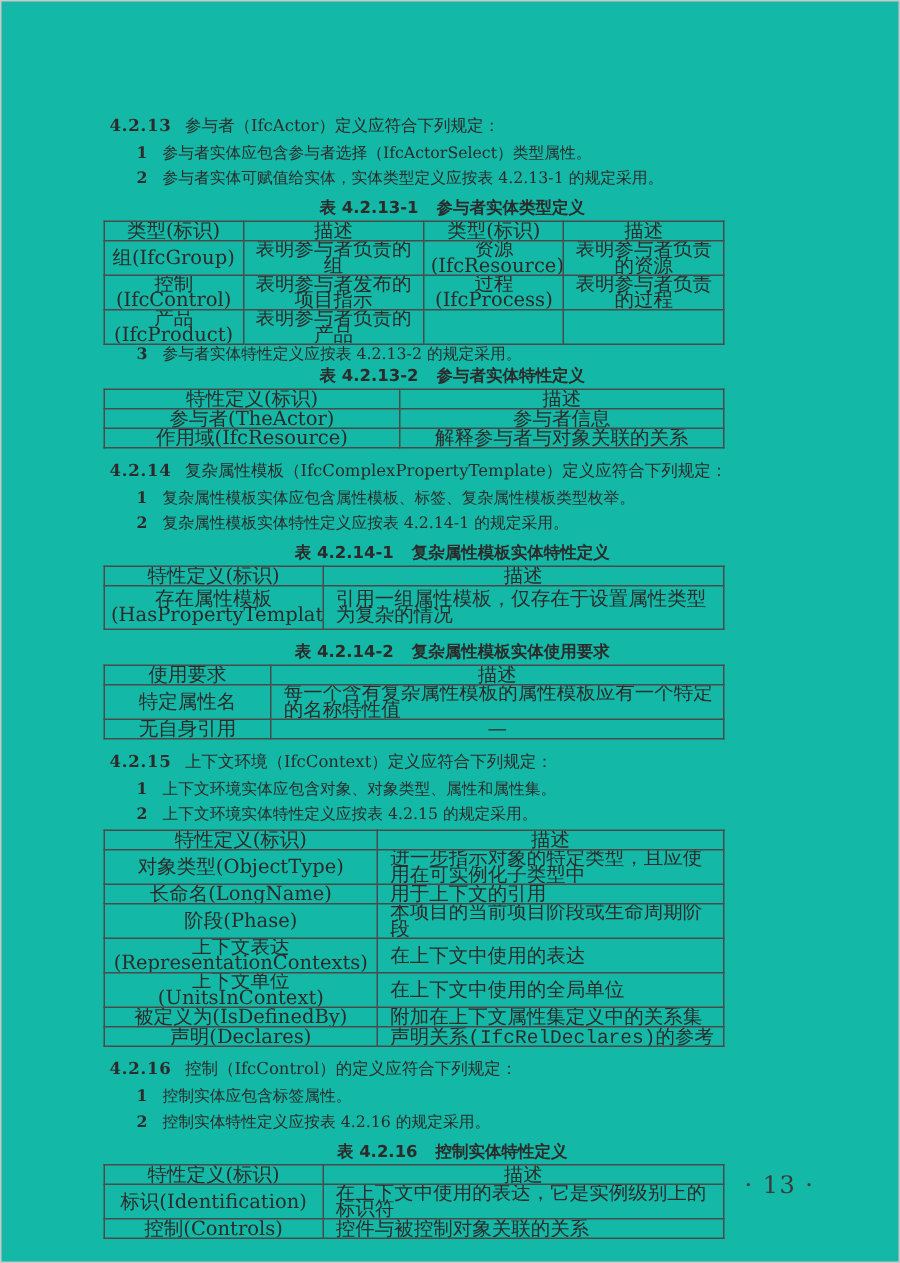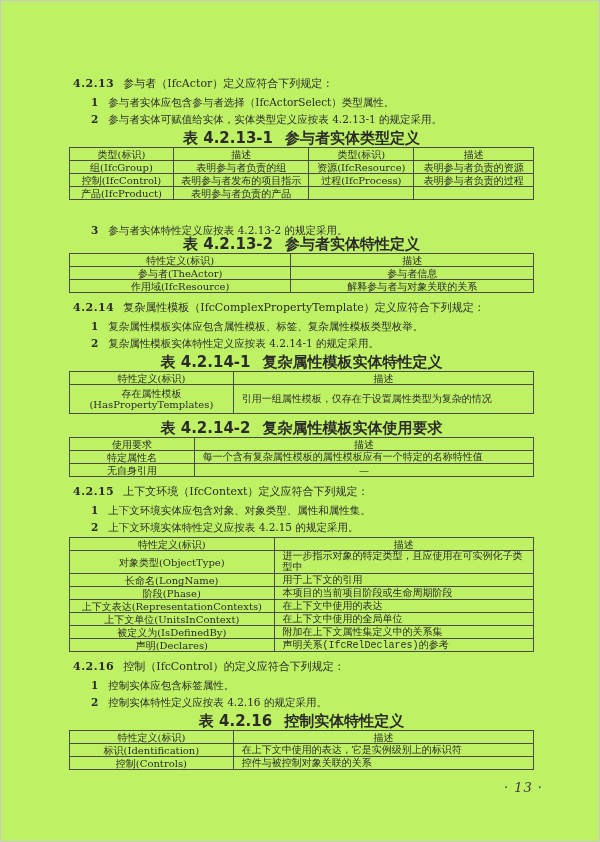--- a/index.html
+++ b/index.html
@@ -1,20 +1,20 @@
 <!DOCTYPE html>
 <html><head>
 <meta charset="utf-8">
 <style>
   html,body { margin:0; padding:0; background:#e9e9e9; }
   .page {
     position:relative;
     width:600px; height:842px;
     margin:0 auto;
-    background:#bef264;
+    background:#14b8a6;
     border:1px solid #c9c9c9;
     box-sizing:border-box;
     font-family:"DejaVu Serif","Liberation Serif",serif;
     color:#2b2b2b;
     overflow:hidden;
     padding-left:16px;
   }
   .content {
     position:absolute;
     left:68px; top:76px;
@@ -28,56 +28,55 @@
   .clause-item {
     font-size:10.5px; line-height:13px;
     padding-left:22px;
     margin-top:4px;
   }
   .item-no { font-weight:bold; margin-right:10px; }
   .tbl-caption {
     text-align:center;
     font-family:"DejaVu Sans","Liberation Sans",sans-serif;
     font-weight:bold;
-    font-size:15px; line-height:11px;
+    font-size:11px; line-height:11px;
     margin-top:7px;
   }
   .tbl-caption .cap-label { margin-right:12px; }
   table {
-    width:465px;
+    width:414px;
     border-collapse:collapse;
     table-layout:fixed;
     margin-top:3px;
-    font-size:10px;
+    font-size:13px;
   }
   td, th {
     border:1px solid #4a4a4a;
     height:12px;
     padding:0 4px;
     text-align:center;
     font-weight:normal;
     line-height:11px;
     overflow:hidden;
   }
   table { border:1.5px solid #3a3a3a; }
   td.al { text-align:left; padding-left:8px;font-family:Liberation Mono, monospace; }
   td.pre { white-space:pre-line; }
   .mt5 { margin-top:5px; }
-  .mt8 { margin-top:24px; }
+  .mt8 { margin-top:0; }
   .mt9 { margin-top:9px; }
   .mt10 { margin-top:2px; }
   .sec-gap { margin-top:8px; }
   .row-tall td { height:28px; }
   .footer {
     position:absolute;
     right:56px; top:779px;
-    font-size:13px;
+    font-size:16px;
     letter-spacing:1px;
     color:#3a3a3a;
-    font-style:italic;
   }
 </style>
 </head>
 <body>
 
 <div class="page">
   <div class="content">
 
     <div class="clause-heading">
       <span class="clause-no">4.2.13</span><span>参与者（IfcActor）定义应符合下列规定：</span>

